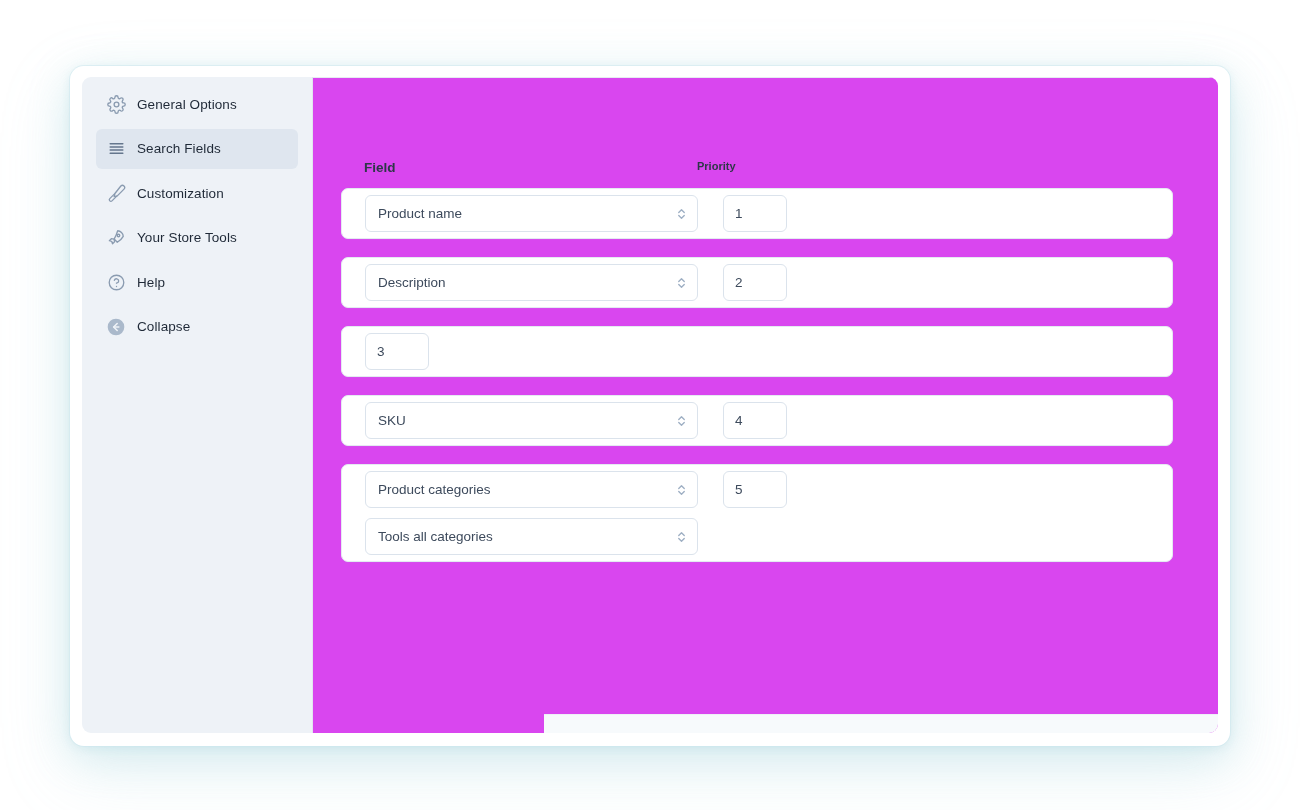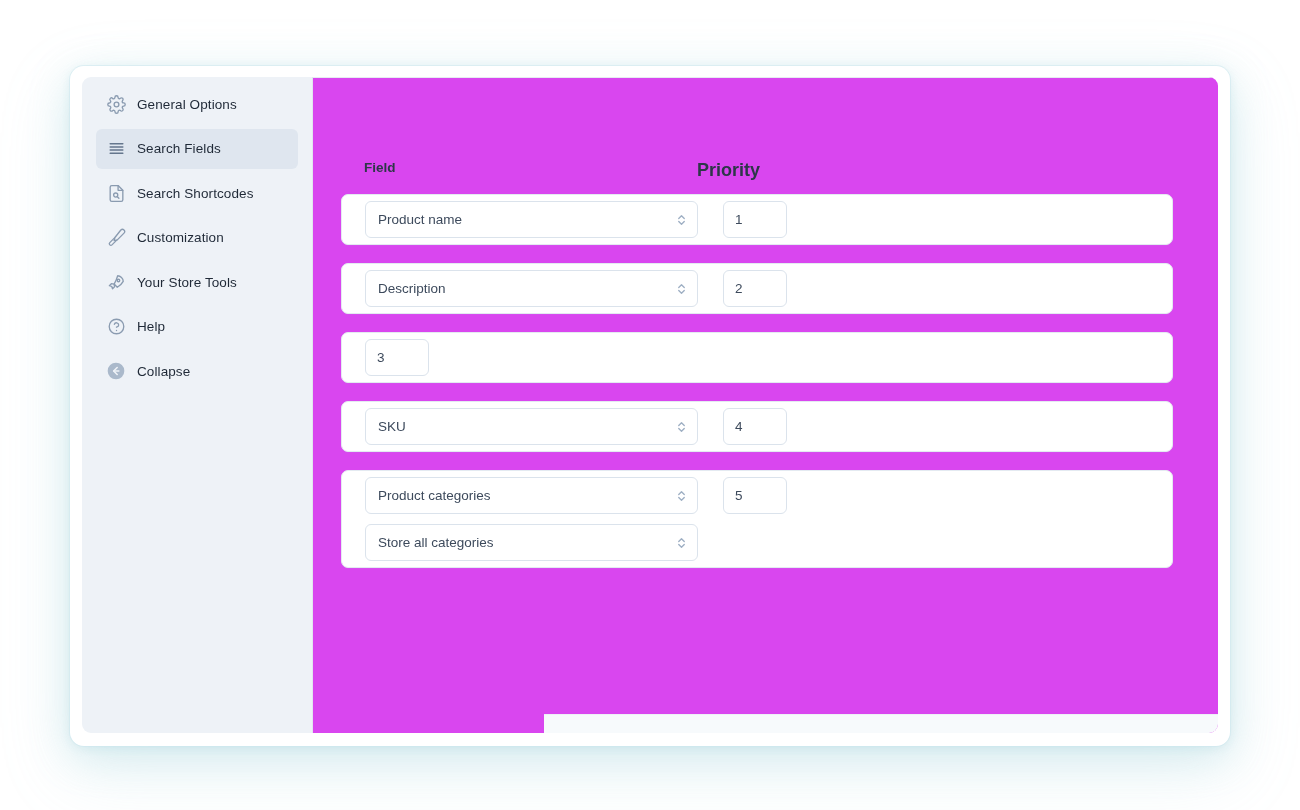--- a/index.html
+++ b/index.html
@@ -106,21 +106,21 @@
   }
   .col-headers .h-field {
     width: 356px;
     flex: 0 0 356px;
     padding-left: 23px;
     font-size: 13.5px;
     font-weight: bold;
     color: #2d3748;
   }
   .col-headers .h-priority {
-    font-size: 18px;
+    font-size: 11px;
     font-weight: bold;
     color: #2d3748;
   }
 
   .card {
     background: #ffffff;
     border: 1px solid #e4eaf1;
     border-radius: 7px;
     margin-bottom: 18px;
     padding: 6px 23px;
@@ -218,31 +218,20 @@
         <svg width="19" height="19" viewBox="0 0 24 24" fill="none" stroke="currentColor" stroke-width="1.8" stroke-linecap="round">
           <line x1="4" y1="6" x2="20" y2="6"></line>
           <line x1="4" y1="10" x2="20" y2="10"></line>
           <line x1="4" y1="14" x2="20" y2="14"></line>
           <line x1="4" y1="18" x2="20" y2="18"></line>
         </svg>
       </span>
       <span class="nav-label">Search Fields</span>
     </div>
 
-    <div class="nav-item">
-      <span class="nav-icon">
-        <svg width="19" height="19" viewBox="0 0 24 24" fill="none" stroke="currentColor" stroke-width="1.7" stroke-linecap="round" stroke-linejoin="round">
-          <path d="M14 2H6a2 2 0 0 0-2 2v16a2 2 0 0 0 2 2h12a2 2 0 0 0 2-2V8z"></path>
-          <polyline points="14 2 14 8 20 8"></polyline>
-          <circle cx="11" cy="14" r="2.6"></circle>
-          <line x1="13" y1="16" x2="15" y2="18"></line>
-        </svg>
-      </span>
-      <span class="nav-label">Search Shortcodes</span>
-    </div>
 
     <div class="nav-item">
       <span class="nav-icon">
         <svg width="19" height="19" viewBox="0 0 24 24" fill="none" stroke="currentColor" stroke-width="1.7" stroke-linecap="round" stroke-linejoin="round">
           <path d="M17.5 2.5a2.83 2.83 0 0 1 4 4L13 15l-4 1 1-4z"></path>
           <path d="M9.5 12.5 3.5 18.5a2 2 0 0 0 0 2.8 2 2 0 0 0 2.8 0l6-6"></path>
         </svg>
       </span>
       <span class="nav-label">Customization</span>
     </div>
@@ -361,21 +350,21 @@
             <div class="select-box">
               <span class="select-label">Product categories</span>
               <span class="select-chevrons">
                 <svg width="11" height="15" viewBox="0 0 12 16" fill="none" stroke="currentColor" stroke-width="1.5" stroke-linecap="round" stroke-linejoin="round">
                   <polyline points="3 6.3 6 3.3 9 6.3"></polyline>
                   <polyline points="3 9.7 6 12.7 9 9.7"></polyline>
                 </svg>
               </span>
             </div>
             <div class="select-box">
-              <span class="select-label">Store all categories</span>
+              <span class="select-label">Tools all categories</span>
               <span class="select-chevrons">
                 <svg width="11" height="15" viewBox="0 0 12 16" fill="none" stroke="currentColor" stroke-width="1.5" stroke-linecap="round" stroke-linejoin="round">
                   <polyline points="3 6.3 6 3.3 9 6.3"></polyline>
                   <polyline points="3 9.7 6 12.7 9 9.7"></polyline>
                 </svg>
               </span>
             </div>
           </div>
           <div class="priority-box">
             <span class="priority-value">5</span>

